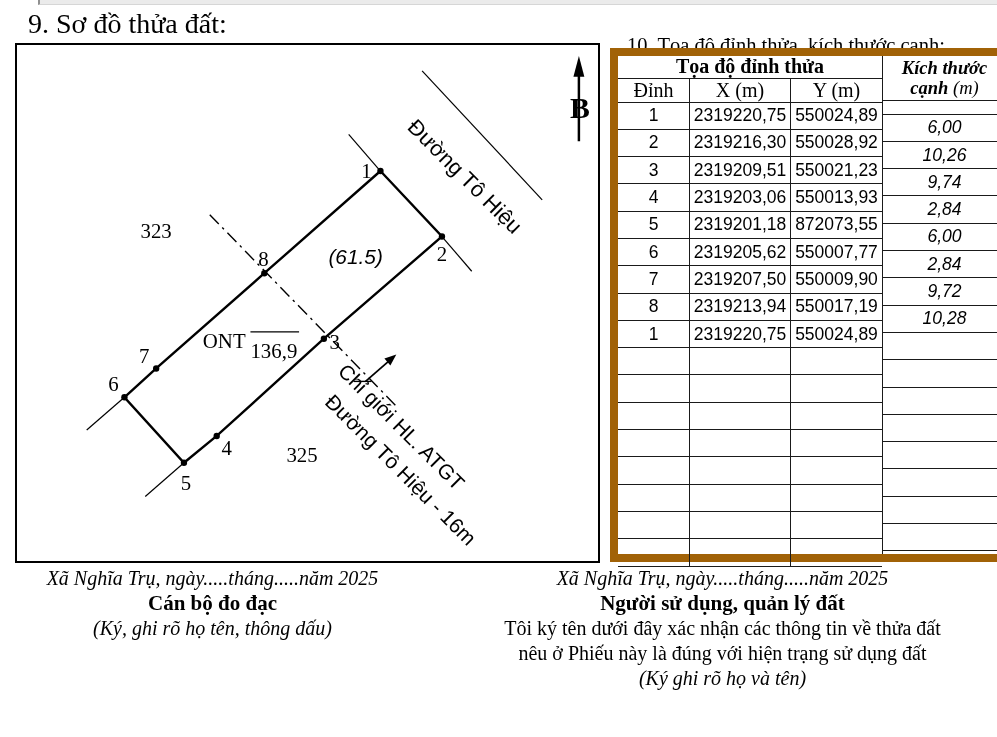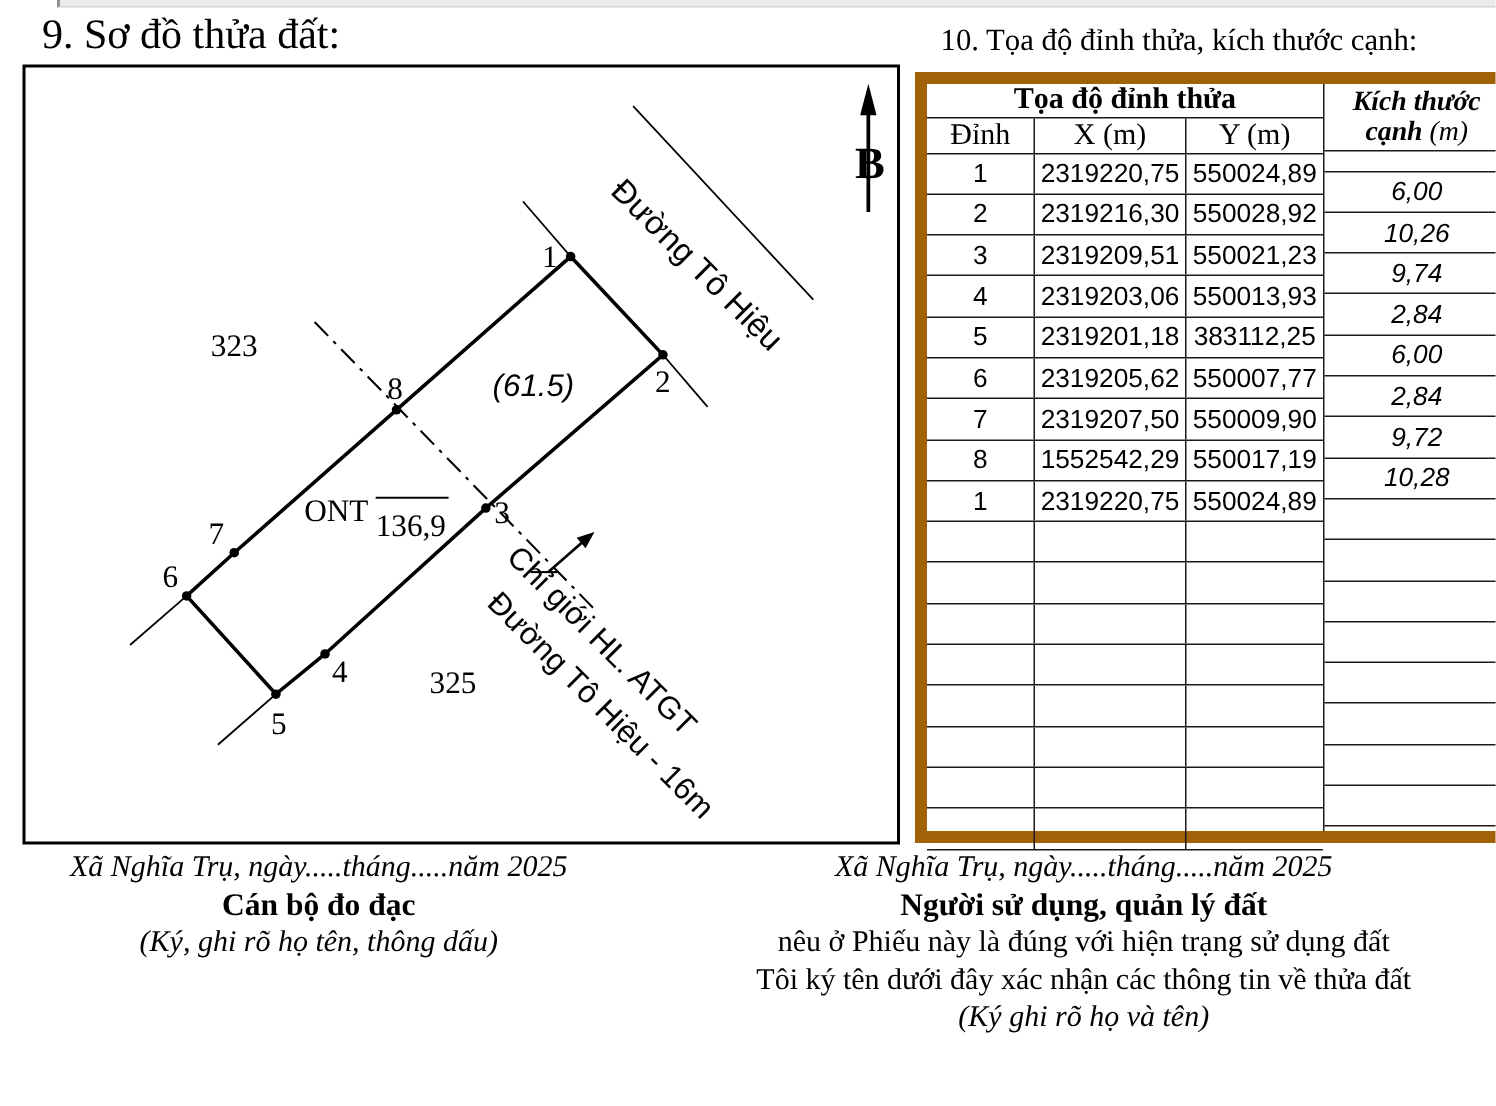--- a/index.html
+++ b/index.html
@@ -37,21 +37,21 @@
   .sig-right{left:450px;top:566px;width:545px;}
   .it{font-style:italic;}
   .bd{font-weight:bold;font-size:21px;}
 </style>
 </head>
 <body>
 
 <div class="abs top-strip"></div>
 
 <div class="abs sec-title" style="left:28px;top:8px;">9. Sơ đồ thửa đất:</div>
-<div class="abs sec-title" style="left:627px;top:16px;font-size:20.5px;">10. Tọa độ đỉnh thửa, kích thước cạnh:</div>
+<div class="abs sec-title" style="left:627px;top:34px;font-size:20.5px;">10. Tọa độ đỉnh thửa, kích thước cạnh:</div>
 
 <div class="abs diagram-box">
   <svg width="581" height="516" viewBox="15 43 585 520" xmlns="http://www.w3.org/2000/svg">
 
     <g>
       <line x1="581" y1="140" x2="581" y2="62" stroke="#000" stroke-width="2.5"></line>
       <polygon points="581,54 575.5,75 586.5,75" fill="#000"></polygon>
       <text x="582" y="117" font-size="30" font-weight="bold" text-anchor="middle" font-family="Liberation Serif, serif">B</text>
     </g>
 
@@ -137,35 +137,35 @@
           <div class="tc c3">550021,23</div>
         </div>
         <div class="trow">
           <div class="tc c1">4</div>
           <div class="tc c2">2319203,06</div>
           <div class="tc c3">550013,93</div>
         </div>
         <div class="trow">
           <div class="tc c1">5</div>
           <div class="tc c2">2319201,18</div>
-          <div class="tc c3">383112,25</div>
+          <div class="tc c3">872073,55</div>
         </div>
         <div class="trow">
           <div class="tc c1">6</div>
           <div class="tc c2">2319205,62</div>
           <div class="tc c3">550007,77</div>
         </div>
         <div class="trow">
           <div class="tc c1">7</div>
           <div class="tc c2">2319207,50</div>
           <div class="tc c3">550009,90</div>
         </div>
         <div class="trow">
           <div class="tc c1">8</div>
-          <div class="tc c2">1552542,29</div>
+          <div class="tc c2">2319213,94</div>
           <div class="tc c3">550017,19</div>
         </div>
         <div class="trow">
           <div class="tc c1">1</div>
           <div class="tc c2">2319220,75</div>
           <div class="tc c3">550024,89</div>
         </div>
         <div class="trow">
           <div class="tc c1"></div>
           <div class="tc c2"></div>
@@ -238,16 +238,16 @@
 
 <div class="abs sig sig-left">
   <div class="it">Xã Nghĩa Trụ, ngày.....tháng.....năm 2025</div>
   <div class="bd">Cán bộ đo đạc</div>
   <div class="it">(Ký, ghi rõ họ tên, thông dấu)</div>
 </div>
 
 <div class="abs sig sig-right">
   <div class="it">Xã Nghĩa Trụ, ngày.....tháng.....năm 2025</div>
   <div class="bd">Người sử dụng, quản lý đất</div>
+  <div>Tôi ký tên dưới đây xác nhận các thông tin về thửa đất</div>
   <div>nêu ở Phiếu này là đúng với hiện trạng sử dụng đất</div>
-  <div>Tôi ký tên dưới đây xác nhận các thông tin về thửa đất</div>
   <div class="it">(Ký ghi rõ họ và tên)</div>
 </div>
 
 </body></html>

